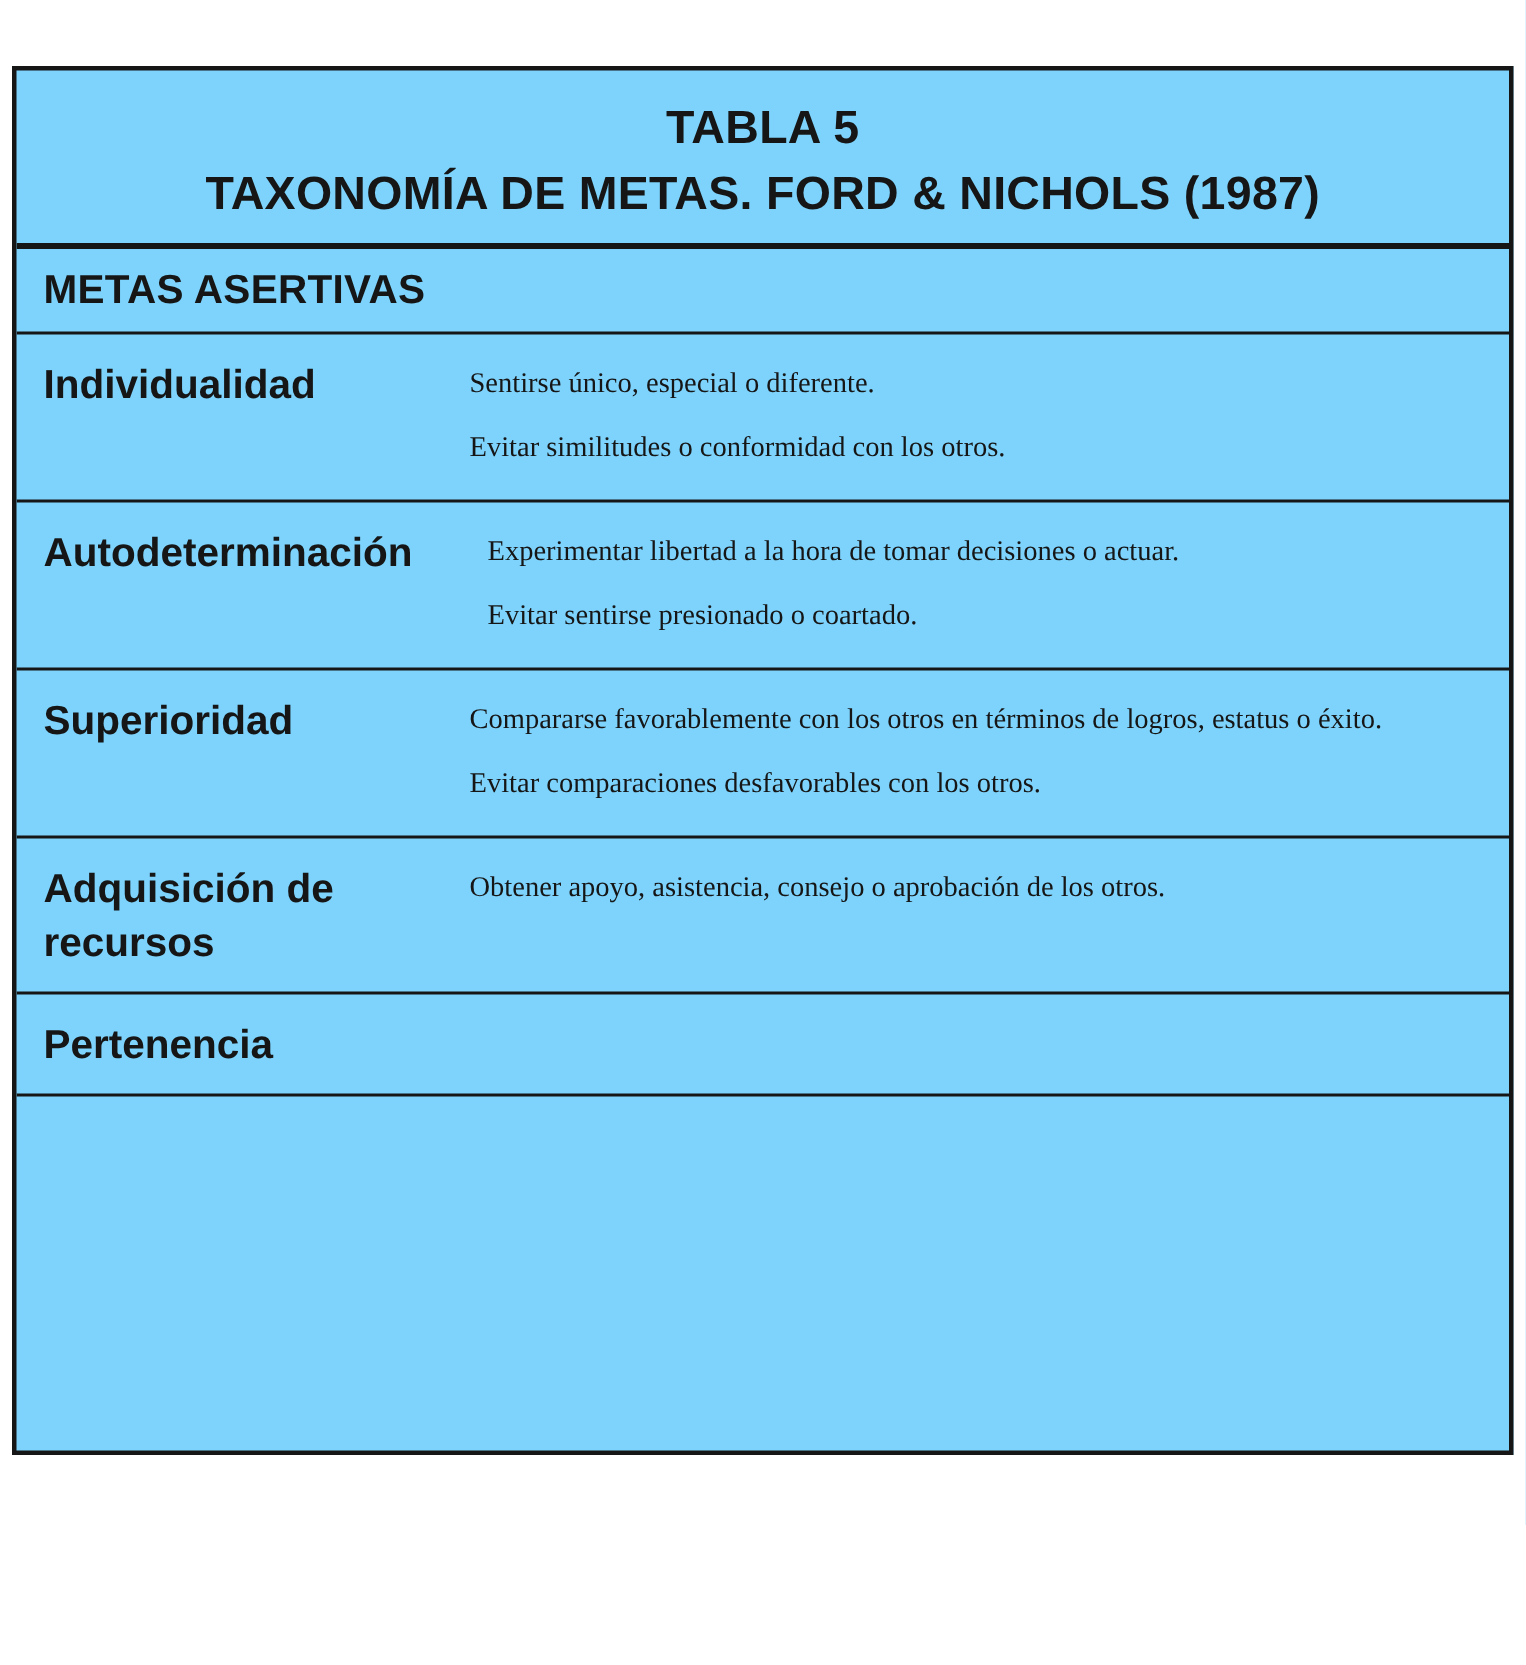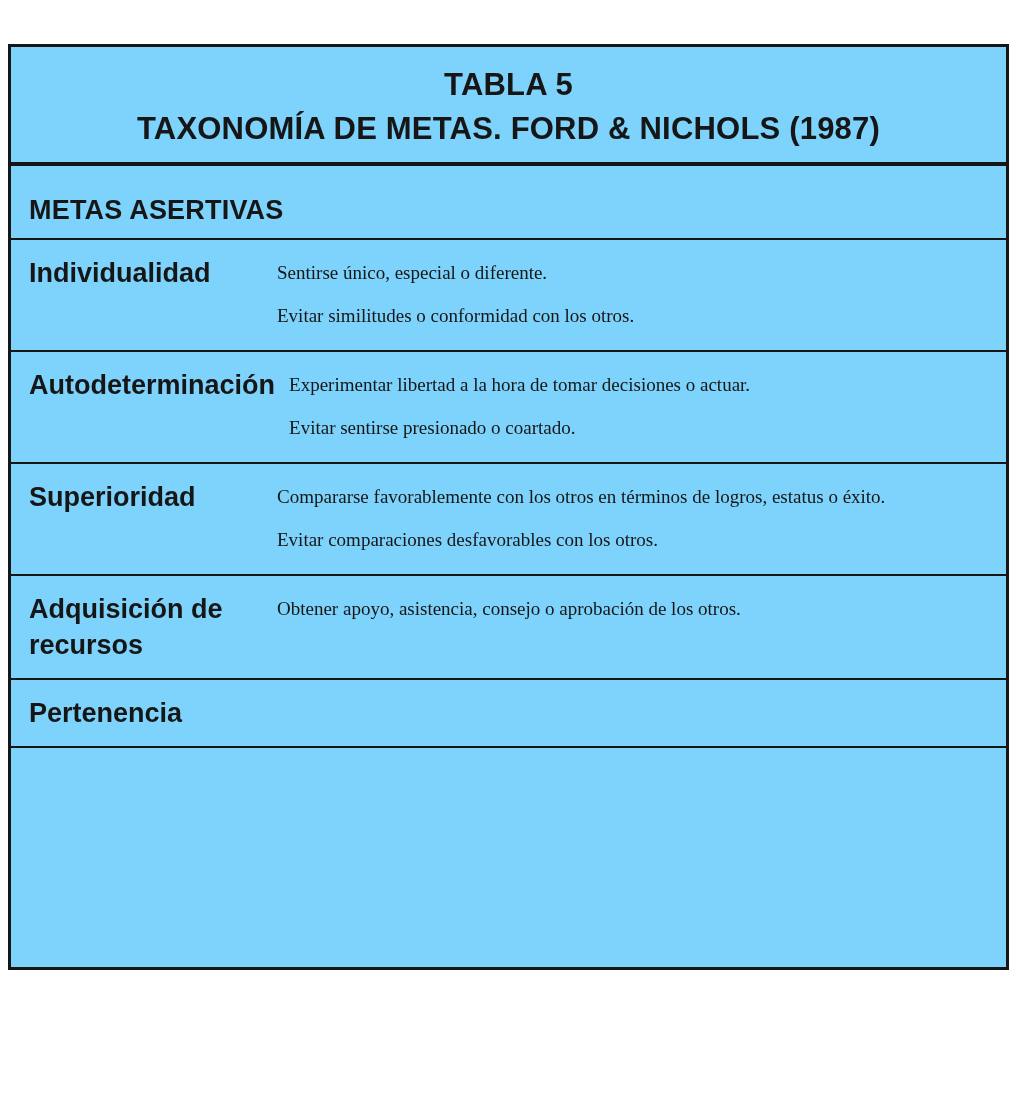--- a/index.html
+++ b/index.html
@@ -33,29 +33,30 @@
     font-size: 31px;
     line-height: 44px;
     padding: 16px 10px 11px 10px;
     border-bottom: 4px solid #161616;
     letter-spacing: 0.2px;
   }
   .section-header {
     font-weight: bold;
     font-size: 27px;
     line-height: 36px;
-    padding: 26px 18px 10px 18px;
+    padding: 9px 18px 10px 18px;
     border-bottom: 2px solid #161616;
     letter-spacing: 0.2px;
   }
   .trow {
     display: flex;
     align-items: flex-start;
     padding: 13px 16px 15px 18px;
     border-bottom: 2px solid #161616;
+    gap: 36px;
   }
   .trow.last {
     border-bottom: none;
   }
   .term {
     flex: 0 0 248px;
     font-weight: bold;
     font-size: 27px;
     line-height: 36px;
     padding-right: 14px;

